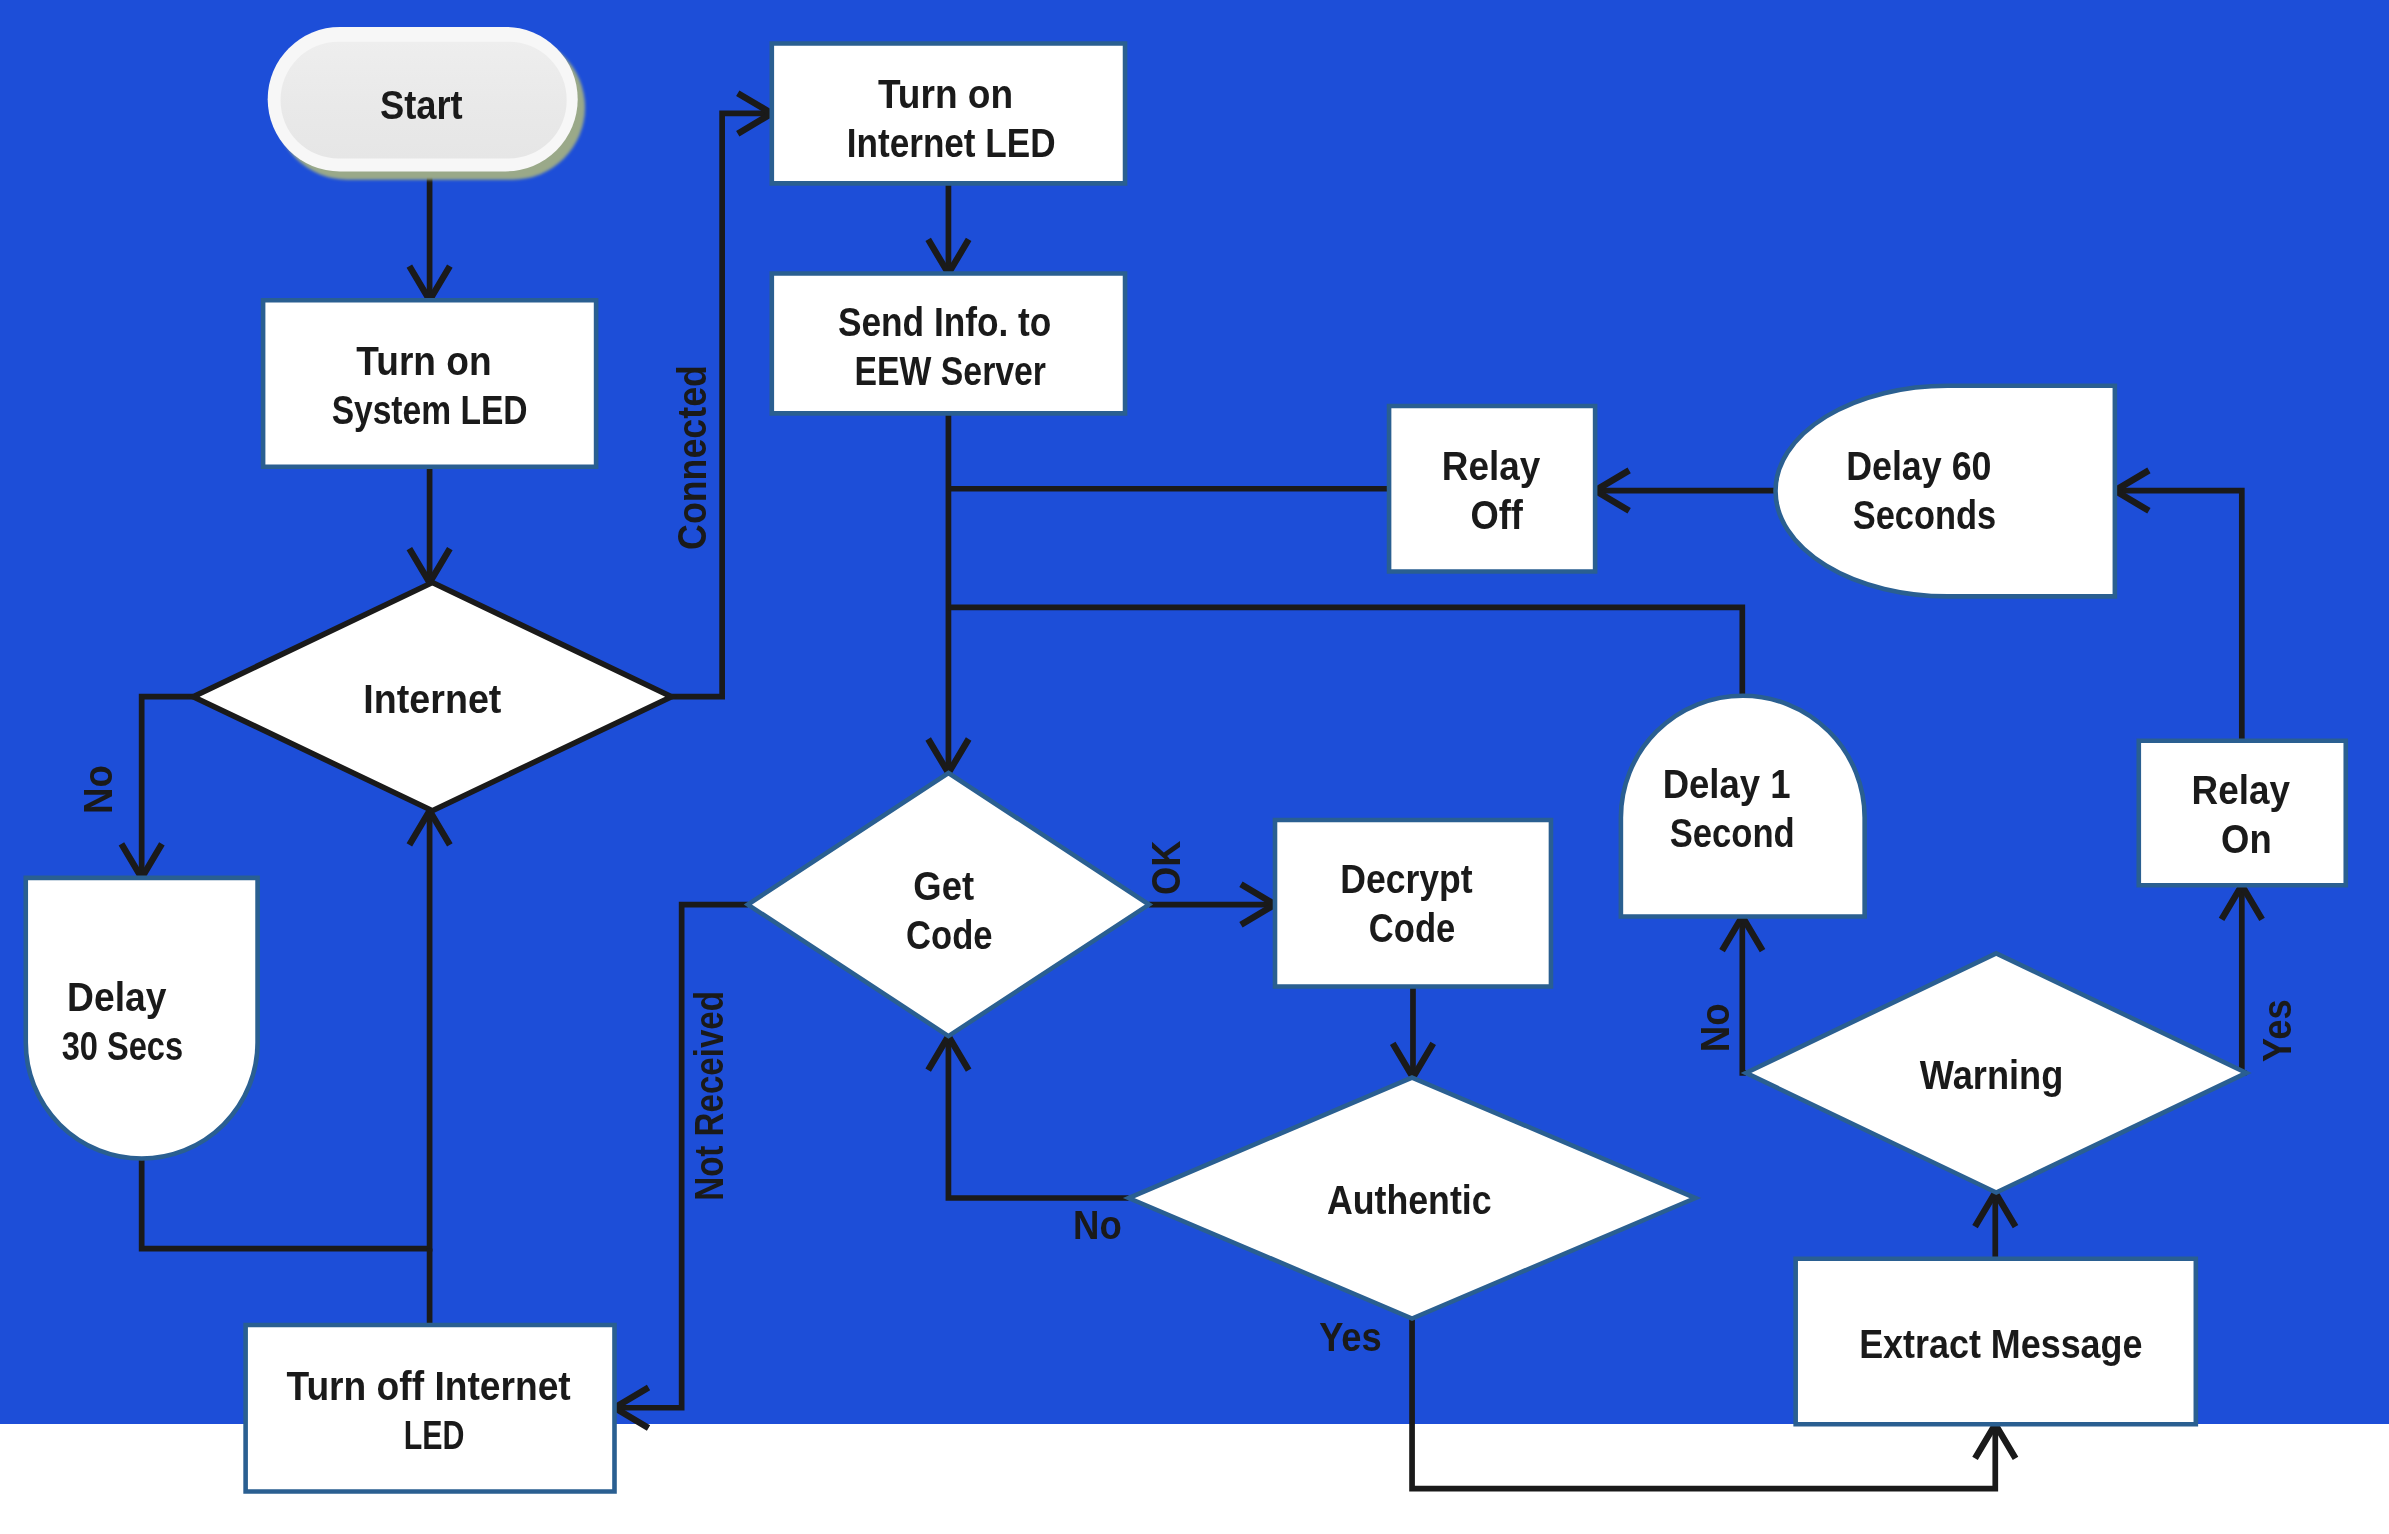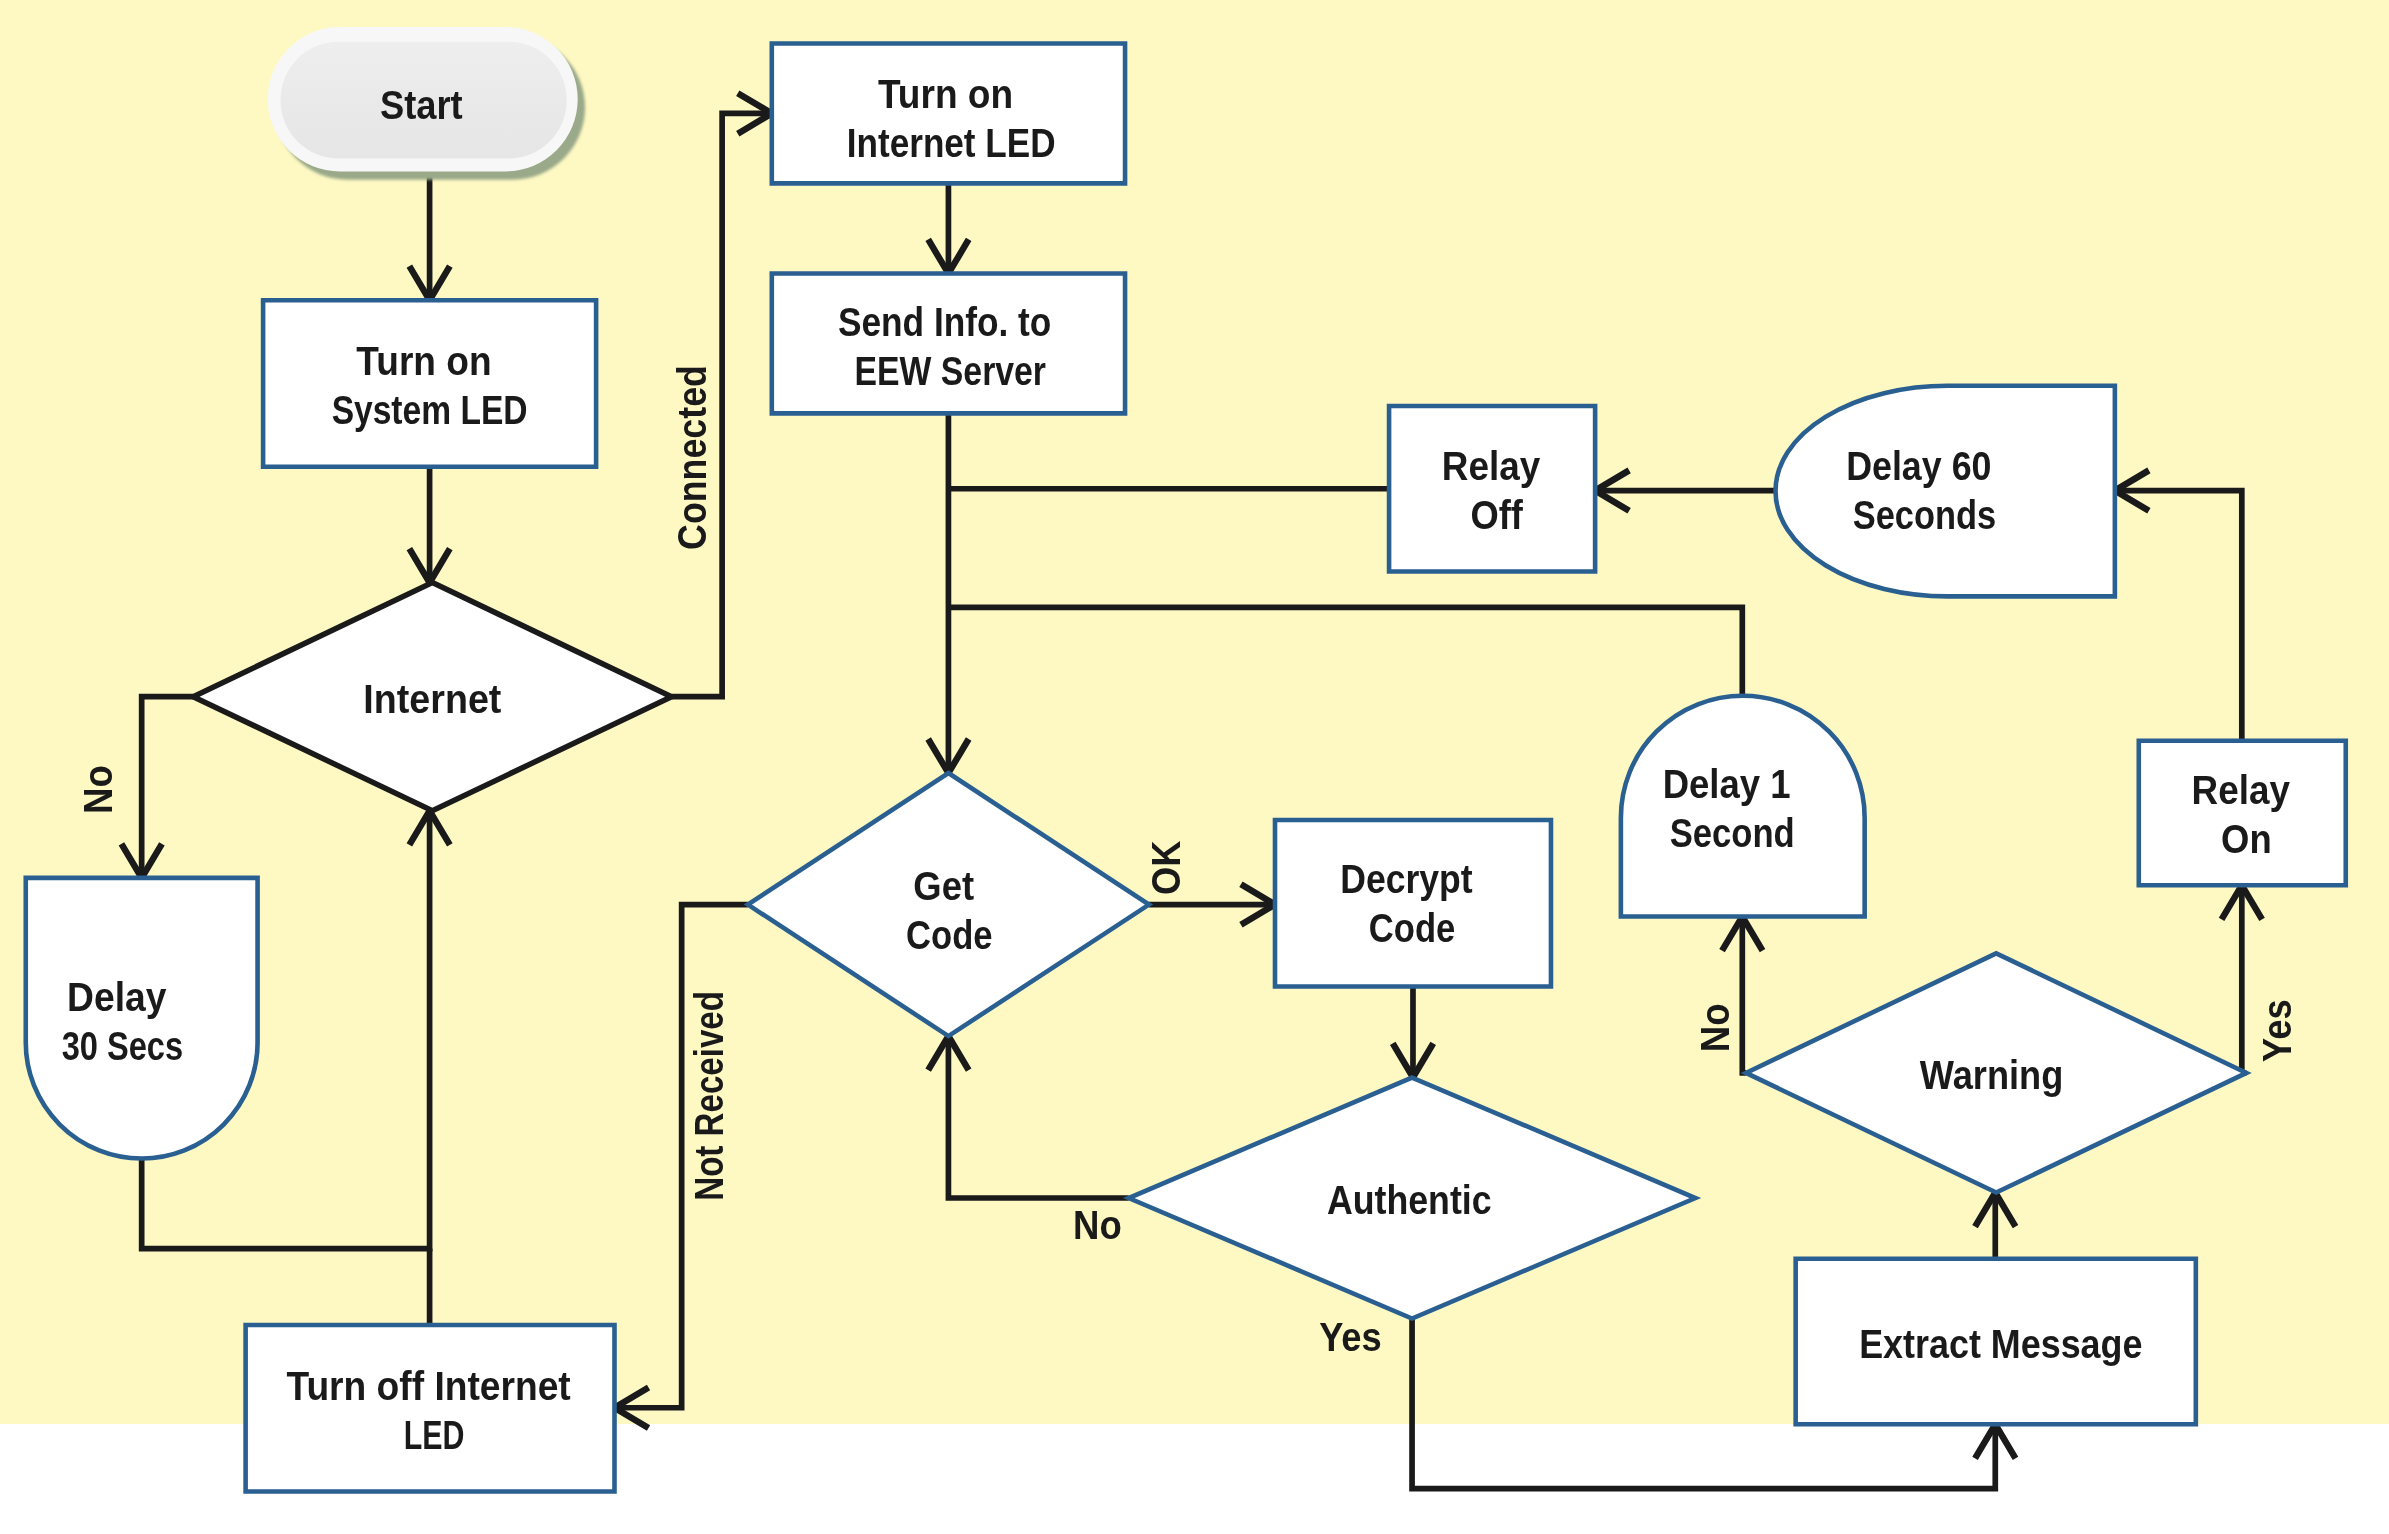--- a/index.html
+++ b/index.html
@@ -1,18 +1,18 @@
 <!DOCTYPE html>
 <html style="font-size:14.7px"><head>
 <meta charset="utf-8">
 <title>Flowchart</title>
 <style>
   html,body{margin:0;padding:0;background:#ffffff;}
   body{width:2389px;height:1535px;overflow:hidden;font-family:"Liberation Sans",sans-serif;}
-  #stage{position:relative;width:2389px;height:1424px;background:#fef9c3;}
+  #stage{position:relative;width:2389px;height:1424px;background:#1d4ed8;}
   svg#chart{position:absolute;left:0;top:0;width:2389px;height:1535px;display:block;}
   .nodeText{font-family:"Liberation Sans",sans-serif;font-weight:bold;fill:#1a1a1a;text-anchor:middle;}
   .edgeLabel{font-family:"Liberation Sans",sans-serif;font-weight:bold;fill:#1a1a1a;text-anchor:middle;}
 </style>
 </head>
 <body>
 
 <div id="stage">
 <svg id="chart" viewBox="0 0 2597 1668">
 <defs>

